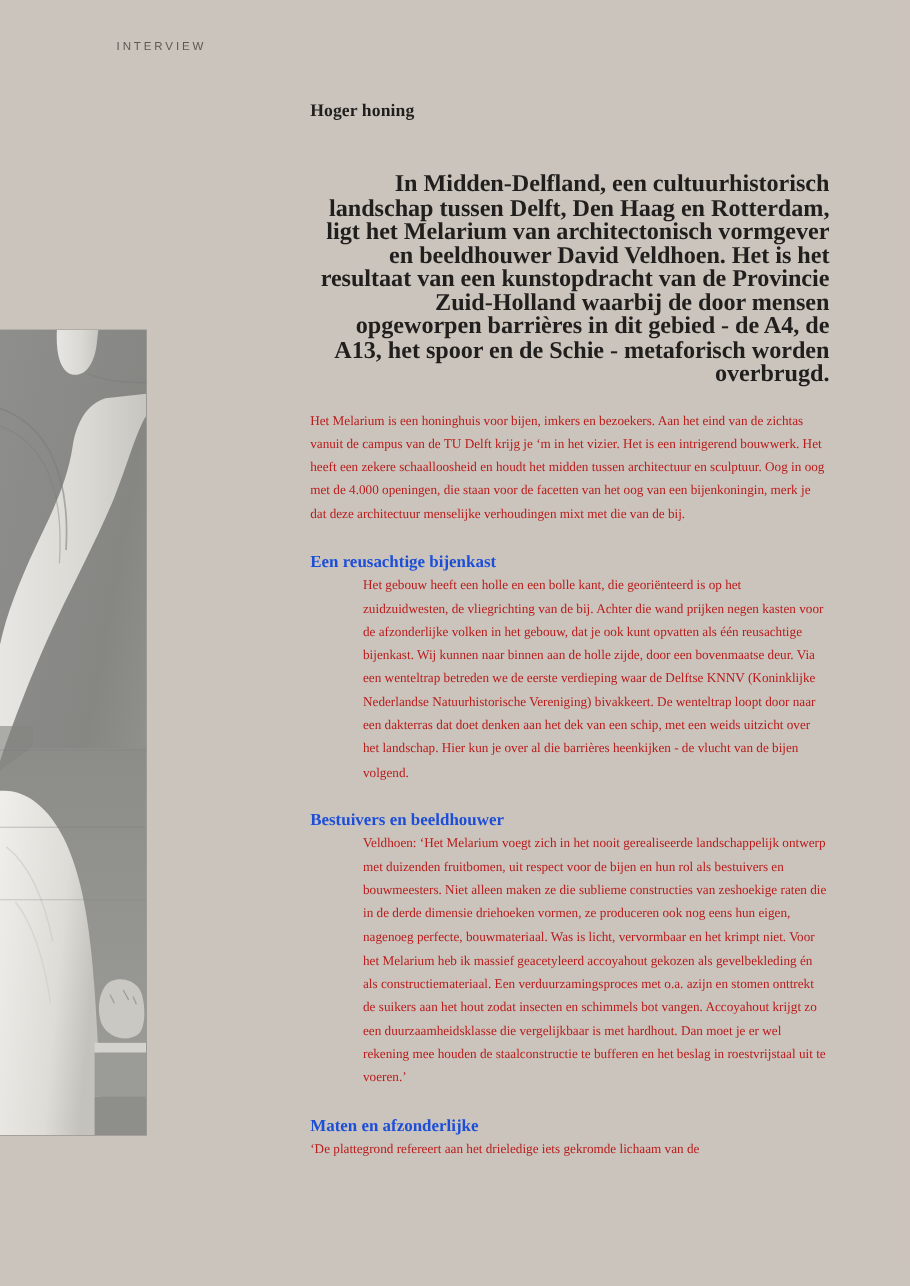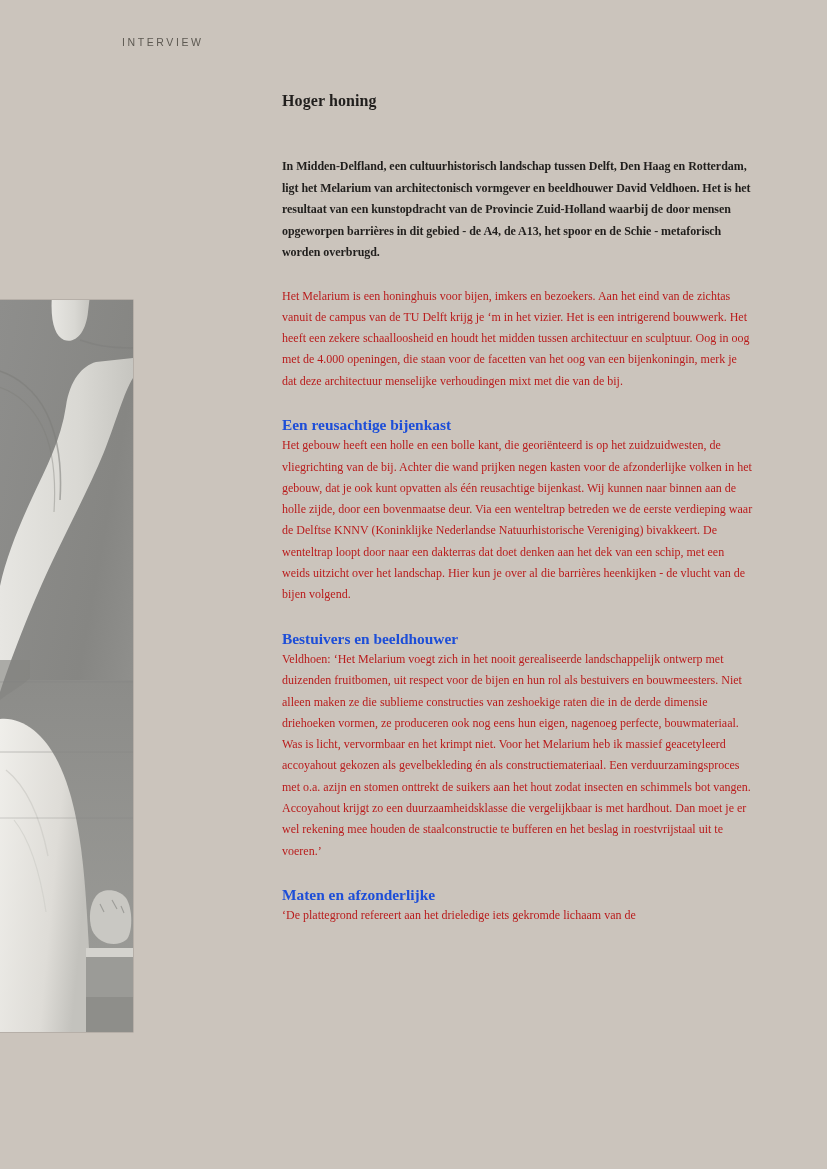--- a/index.html
+++ b/index.html
@@ -12,21 +12,21 @@
     background: #cbc4bc;
     font-family: "Liberation Serif", serif;
     color: #2e2c2a;
     position: relative;
     overflow: hidden;
   }
 
   
   .kicker {
     position: absolute;
-    left: 122px;
+    left: 106px;
     top: 36px;
     font-family: "Liberation Sans", sans-serif;
     font-size: 10.5px;
     letter-spacing: 2.6px;
     color: #5d5952;
     text-transform: uppercase;
   }
 
   
   .photo {
@@ -52,46 +52,47 @@
   .title {
     font-size: 16px;
     font-weight: bold;
     letter-spacing: .1px;
     margin: 0;
     padding-top: 92px;
     color: #211f1d;
   }
 
   .lede {
-    font-size: 12px;
+    font-size: 22px;
     line-height: 21.5px;
     font-weight: bold;
     margin: 0;
     padding-top: 46px;
     color: #211f1d;
     letter-spacing: -.05px;
+    text-align: right;
   }
 
   .para {
     font-size: 12px;
     line-height: 21.3px;
     margin: 0;
     padding-top: 22px;
     color: #b91c1c;
   }
 
   .subhead {
     font-size: 15.4px;
     line-height: 21.3px;
     font-weight: bold;
     margin: 0;
     padding-top: 22px;
     color: #1d4ed8;
   }
-  .subhead + .para { padding-top: 0; }
+  .subhead + .para { padding-top: 0; margin-left: 48px; }
 
   .sect { margin: 0; padding: 0; }
 </style>
 </head>
 <body>
 
 <div class="kicker">INTERVIEW</div>
 
 <div class="photo">
   <svg viewBox="0 0 133 732" preserveAspectRatio="none">

